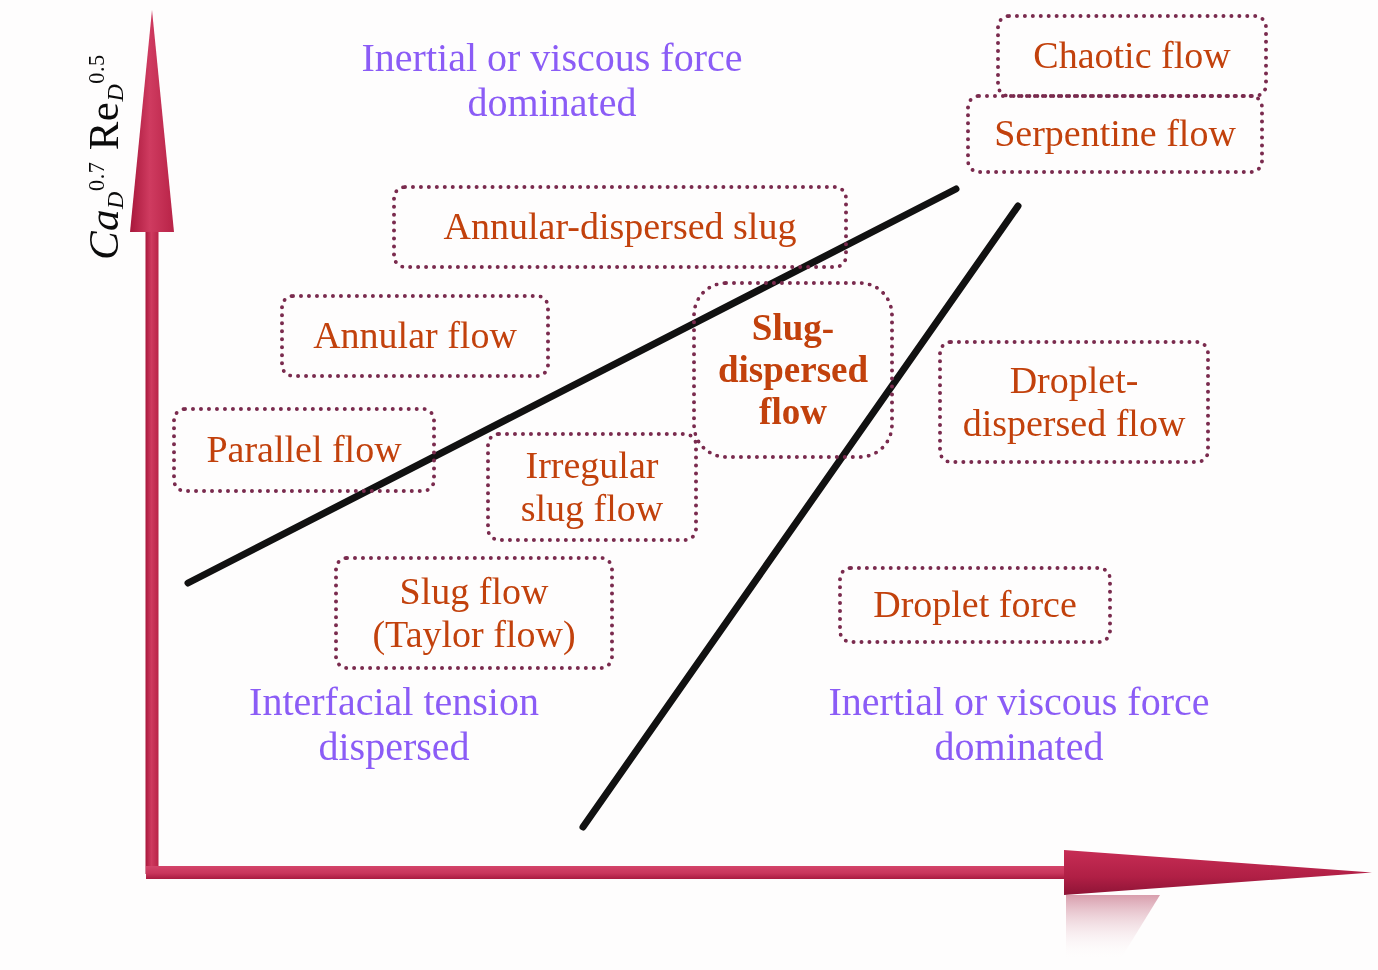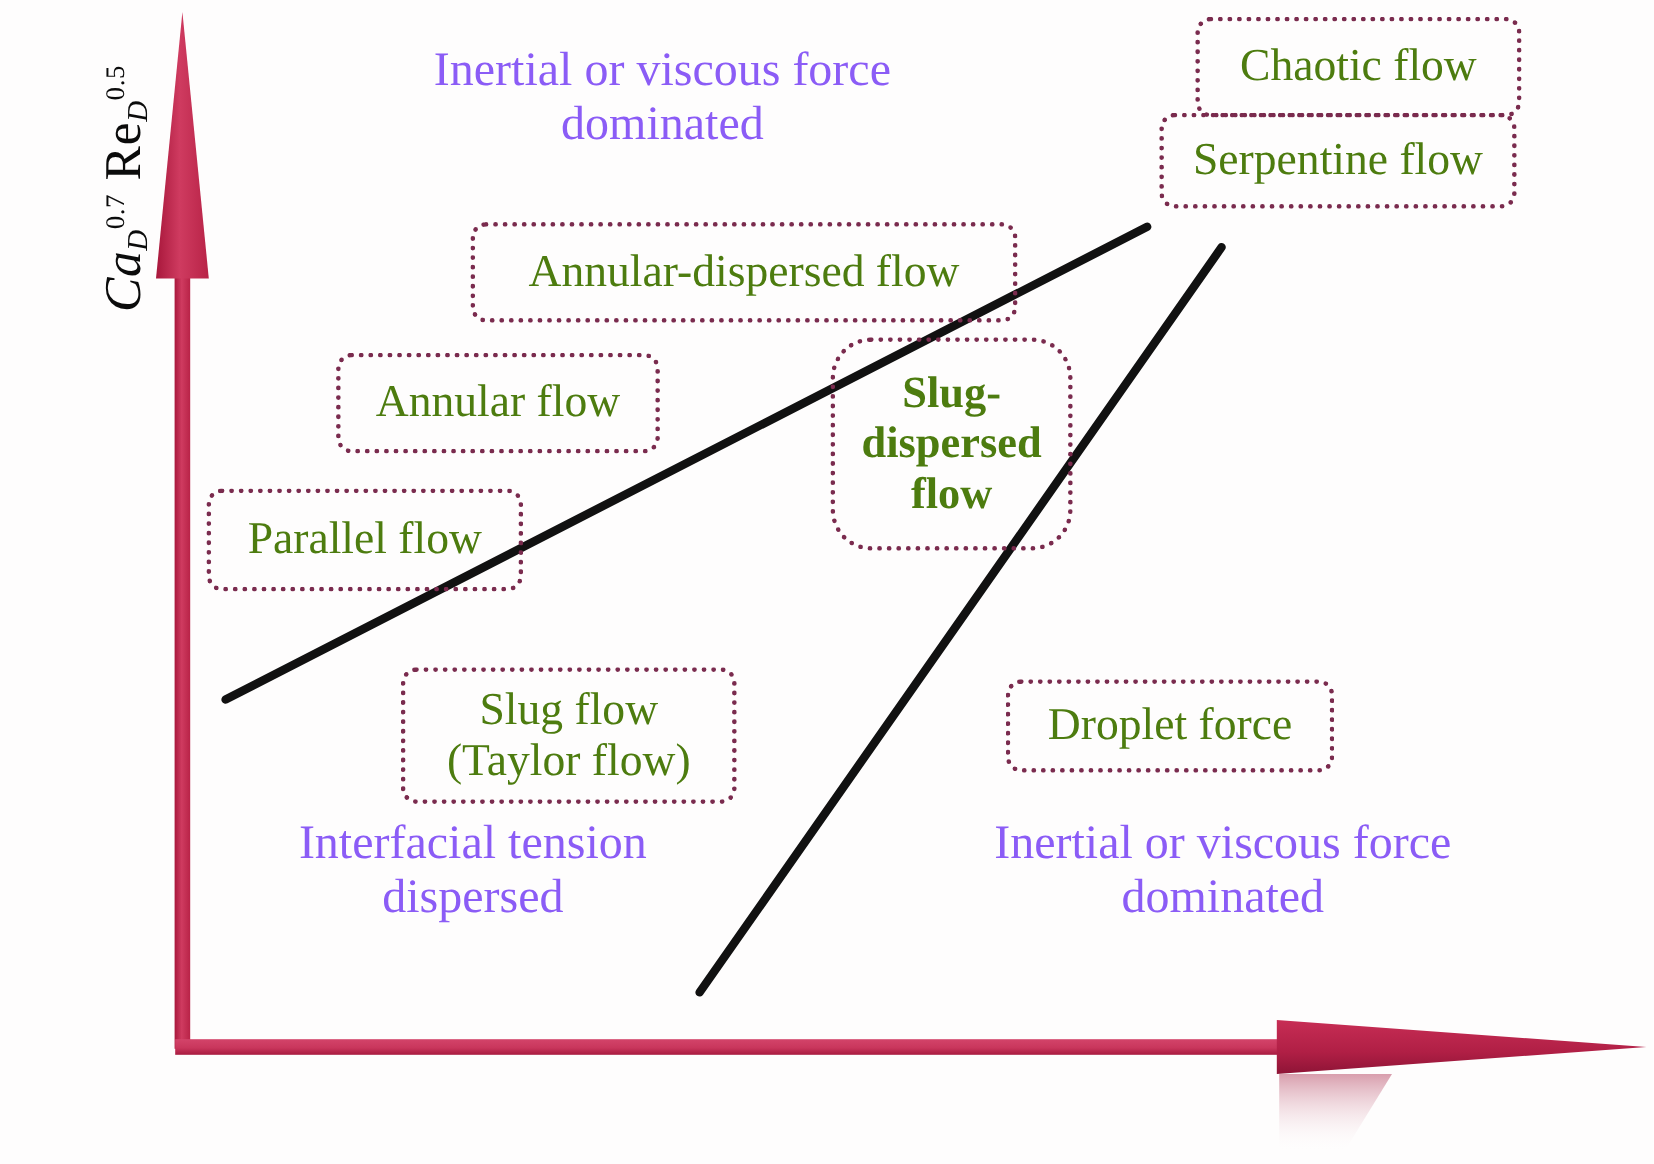--- a/index.html
+++ b/index.html
@@ -61,21 +61,21 @@
     text-align: center;
     white-space: pre-line;
   }
 
   
   .flow-box {
     position: absolute;
     box-sizing: border-box;
     border: 4px dotted #7a2b4e;
     border-radius: 13px;
-    color: #4d7c0f;
+    color: #c2410c;
     font-family: "Liberation Serif", "DejaVu Serif", serif;
     font-size: 37px;
     line-height: 1.14;
     text-align: center;
     display: flex;
     align-items: center;
     justify-content: center;
     white-space: pre-line;
     background: transparent;
   }
@@ -133,30 +133,34 @@
   <div class="region-label" style="left:172px; top:680px; width:444px;">Interfacial tension
 dispersed</div>
 
   <div class="region-label" style="left:740px; top:680px; width:558px;">Inertial or viscous force
 dominated</div>
 
   <div class="flow-box" style="left:996px; top:14px; width:272px; height:84px; font-size:38px;">Chaotic flow</div>
 
   <div class="flow-box" style="left:966px; top:94px; width:298px; height:80px; font-size:38px;">Serpentine flow</div>
 
-  <div class="flow-box" style="left:392px; top:185px; width:456px; height:84px; font-size:38px;">Annular-dispersed flow</div>
+  <div class="flow-box" style="left:392px; top:185px; width:456px; height:84px; font-size:38px;">Annular-dispersed slug</div>
 
   <div class="flow-box" style="left:280px; top:294px; width:270px; height:84px; font-size:38px;">Annular flow</div>
 
   <div class="flow-box rounder" style="left:692px; top:281px; width:202px; height:178px; font-size:37px;font-weight:bold;">Slug-
 dispersed
 flow</div>
 
+  <div class="flow-box" style="left:938px; top:340px; width:272px; height:124px; font-size:38px;">Droplet-
+dispersed flow</div>
 
   <div class="flow-box" style="left:172px; top:407px; width:264px; height:86px; font-size:38px;">Parallel flow</div>
 
+  <div class="flow-box" style="left:486px; top:432px; width:212px; height:110px; font-size:38px;">Irregular
+slug flow</div>
 
   <div class="flow-box" style="left:334px; top:556px; width:280px; height:114px; font-size:38px;">Slug flow
 (Taylor flow)</div>
 
   <div class="flow-box" style="left:838px; top:566px; width:274px; height:78px; font-size:38px;">Droplet force</div>
 
 </div>
 
 </body></html>

